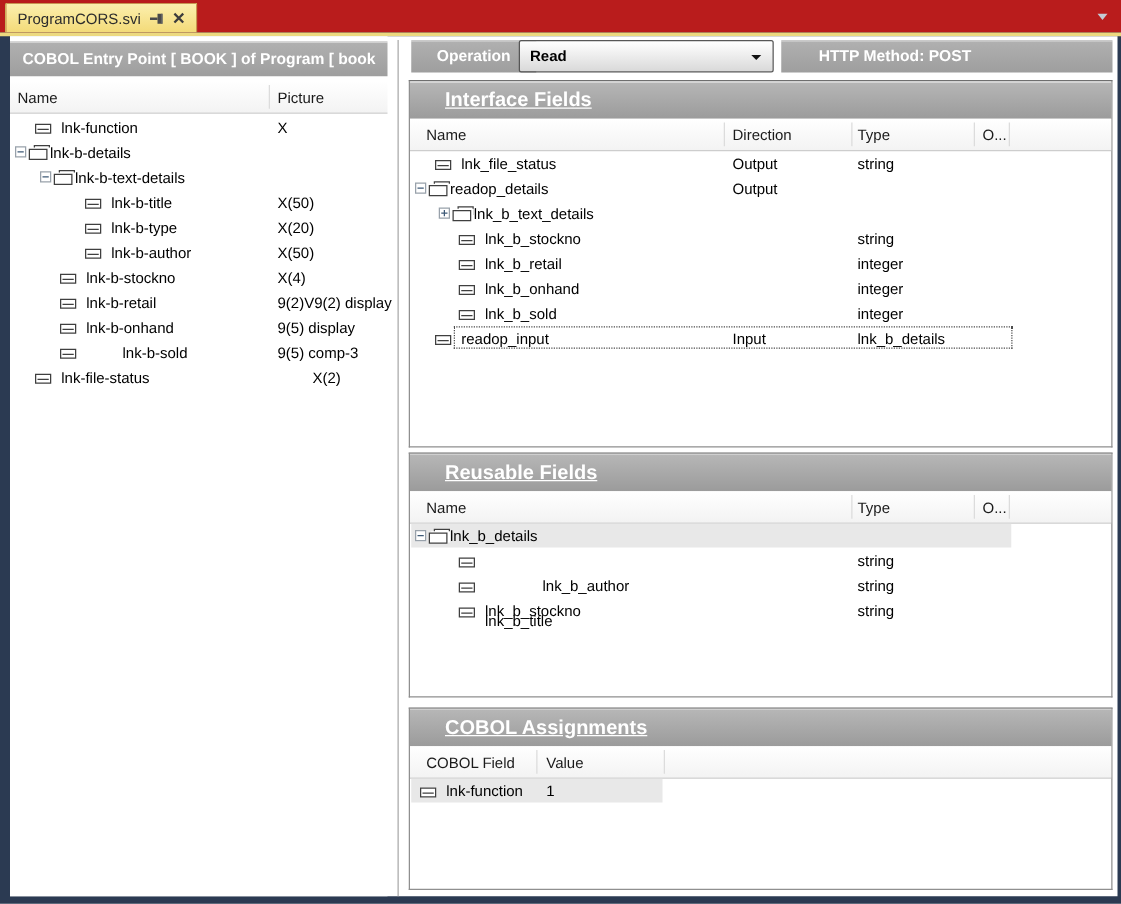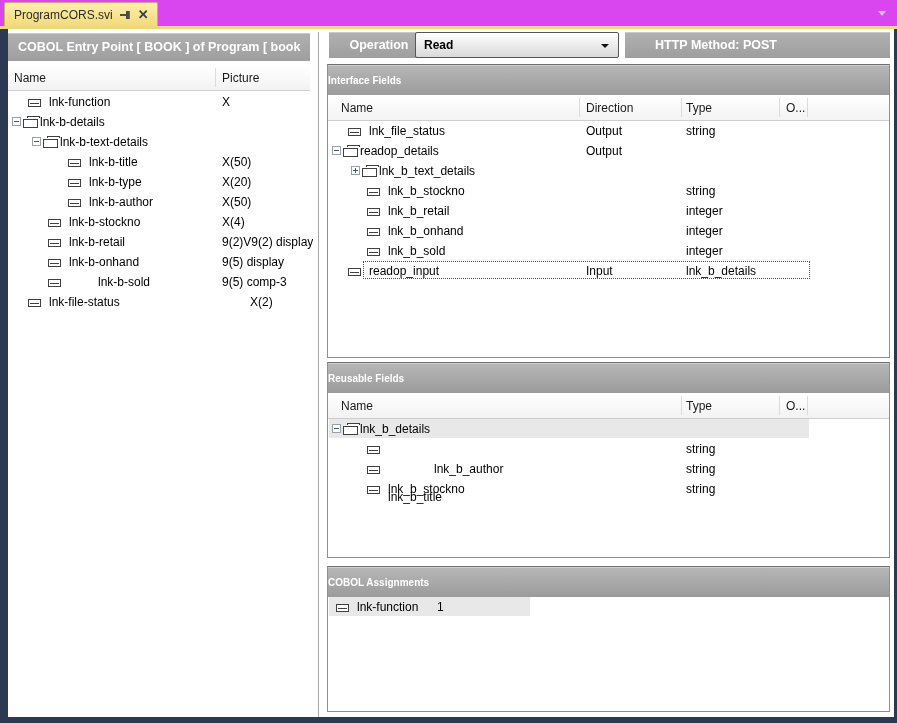--- a/index.html
+++ b/index.html
@@ -1,20 +1,20 @@
 <!DOCTYPE html>
 <html><head>
 <meta charset="utf-8">
 <style>
   * { margin:0; padding:0; box-sizing:border-box; }
   html,body { width:897px; height:723px; overflow:hidden; }
   body { background:#2b3a52; font-family:"Liberation Sans", sans-serif; font-size:12px; color:#000; position:relative; }
 
   
-  .tabbar { position:absolute; left:0; top:0; width:897px; height:26px; background:#d946ef;padding-left:37px; }
+  .tabbar { position:absolute; left:0; top:0; width:897px; height:26px; background:#b91c1c;padding-left:37px; }
   .doc-tab { position:absolute; left:4px; bottom:0; height:24px; display:flex; align-items:center; gap:7px;
              padding:0 8px 0 9px; background:linear-gradient(180deg,#fcf0ae,#f3da78); border:1px solid #c9b15a; border-bottom:none;
              border-radius:2px 2px 0 0; color:#2c2c2c; }
   .doc-tab .tab-title { white-space:nowrap; }
   .pin-ico { position:relative; width:11px; height:10px; display:inline-block; }
   .pin-ico::before { content:""; position:absolute; left:0; top:4px; width:6px; height:2px; background:#4a4a4a; }
   .pin-ico::after  { content:""; position:absolute; left:6px; top:1px; width:3px; height:8px; background:#4a4a4a; border-right:1px solid #6a6a6a; }
   .close-ico { font-size:13px; font-weight:bold; color:#3c3c3c; line-height:10px; cursor:default; }
   .tab-caret { position:absolute; right:11px; top:11px; width:0; height:0;
                border-left:4px solid transparent; border-right:4px solid transparent; border-top:5px solid #c4cad3; }
@@ -57,21 +57,21 @@
              color:#fff; font-weight:bold; font-size:12.5px; }
   .op-label { position:absolute; left:2px; top:0; width:100px; height:26px; text-align:center; line-height:25px; }
   .op-combo { position:absolute; left:88px; top:0; width:204px; height:26px; background:linear-gradient(180deg,#ffffff,#d9d9d9);
               border:1px solid #565656; border-radius:2px; font-weight:bold; line-height:24px; padding-left:8px; }
   .combo-arrow { position:absolute; right:9px; top:11px; width:0; height:0;
                  border-left:4px solid transparent; border-right:4px solid transparent; border-top:4px solid #111; }
   .op-http { position:absolute; left:298px; top:0; width:265px; height:26px; line-height:25px; padding-left:30px; }
 
   .section { position:absolute; left:0; width:563px; background:#fff; border:1px solid #8f8f8f; border-top:1px solid #6f6f6f; }
   .sec-header { height:30px; background:linear-gradient(180deg,#b6b6b6,#9b9b9b); border-top:1px solid #cfcfcf;
-                color:#fff; font-weight:bold; font-size:10px; line-height:29px; padding-left:0; }
+                color:#fff; font-weight:bold; font-size:16px; line-height:29px; padding-left:28px;text-decoration:underline; }
   .sec-colhead { position:relative; height:26px; background:linear-gradient(180deg,#ffffff,#f3f3f3); border-bottom:1px solid #cdcdcd; }
   #sec-if { top:35px;  height:294px; }
   #sec-rf { top:333px; height:196px; }
   #sec-ca { top:537px; height:146px; }
 </style>
 </head>
 <body>
 
 <div class="tabbar">
   <div class="doc-tab">
@@ -254,20 +254,26 @@
           <div class="trow">
             <span class="ico-leaf" style="left: 39px;"></span>
             <span class="tcell" style="left: 60px;">lnk_b_stockno</span>
             <span class="tcell" style="left: 358px;">string</span>
           </div>
         </div>
     </div>
 
     <div class="section" id="sec-ca">
       <div class="sec-header">COBOL Assignments</div>
+      <div class="sec-colhead">
+        <span class="colhead-label" style="left:13px">COBOL Field</span>
+        <span class="colhead-label" style="left:109px">Value</span>
+        <span class="colsep" style="left:101px"></span>
+        <span class="colsep" style="left:203px"></span>
+      </div>
       <div id="ca-rows">
           <div class="trow">
             <div class="hl" style="width: 201px;"></div>
             <span class="ico-leaf" style="left: 8px;"></span>
             <span class="tcell" style="left: 29px;">lnk-function</span>
             <span class="tcell" style="left: 109px;">1</span>
           </div>
         </div>
     </div>
 

